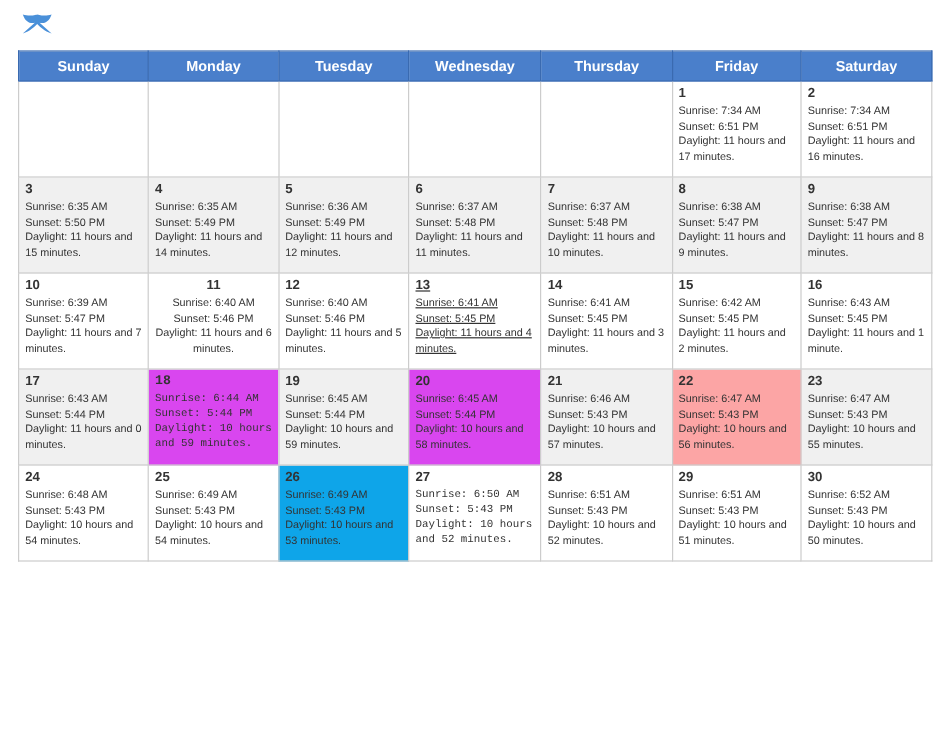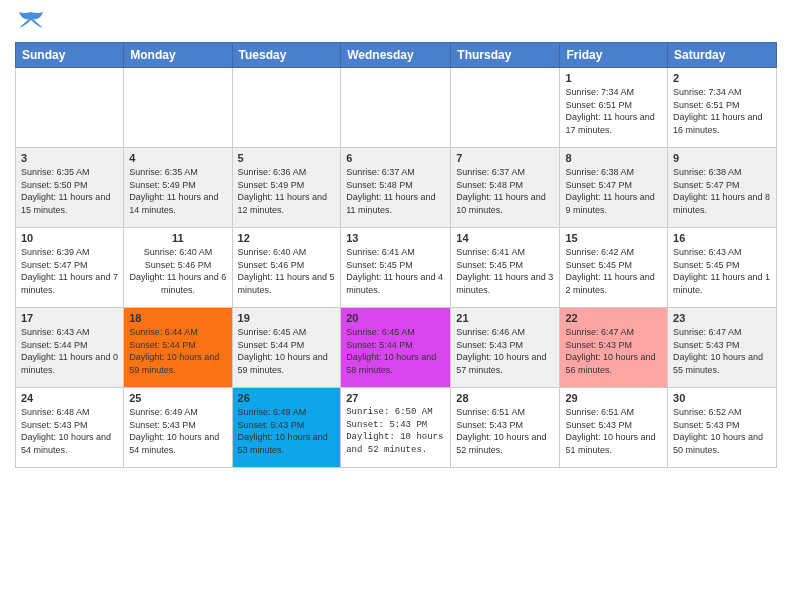--- a/index.html
+++ b/index.html
@@ -13,21 +13,21 @@
     
     .title-section { text-align: right; }
     .month-title { font-size: 32px; color: #333; font-weight: 300; }
     .location { font-size: 14px; color: #555; }
     
     .calendar { width: 100%; border-collapse: collapse; }
     
     .calendar th {
       background-color: #4a7fcb;
       color: white;
-      text-align: left;
+      text-align: center;
       padding: 5px 6px;
       font-size: 12px;
       font-weight: bold;
       border: 1px solid #3a6ab0;
       margin-left: 44px;
     }
     
     .calendar td {
       border: 1px solid #ccc;
       vertical-align: top;
@@ -157,21 +157,21 @@
             <div class="day-info" style="white-space: pre-line;">Sunrise: 6:40 AM
 Sunset: 5:46 PM
 Daylight: 11 hours and 6 minutes.</div>
           </td>
           <td style="background: rgb(255, 255, 255); margin-top: 44px;">
             <span class="day-num">12</span>
             <div class="day-info" style="white-space: pre-line;">Sunrise: 6:40 AM
 Sunset: 5:46 PM
 Daylight: 11 hours and 5 minutes.</div>
           </td>
-          <td style="background: rgb(255, 255, 255);">
+          <td style="background: rgb(255, 255, 255); text-decoration: underline;">
             <span class="day-num">13</span>
             <div class="day-info" style="white-space: pre-line;">Sunrise: 6:41 AM
 Sunset: 5:45 PM
 Daylight: 11 hours and 4 minutes.</div>
           </td>
           <td style="background: rgb(255, 255, 255);">
             <span class="day-num">14</span>
             <div class="day-info" style="white-space: pre-line;">Sunrise: 6:41 AM
 Sunset: 5:45 PM
 Daylight: 11 hours and 3 minutes.</div>
@@ -189,21 +189,21 @@
 Daylight: 11 hours and 1 minute.</div>
           </td>
         </tr>
         <tr>
           <td style="background: rgb(240, 240, 240);">
             <span class="day-num">17</span>
             <div class="day-info" style="white-space: pre-line;">Sunrise: 6:43 AM
 Sunset: 5:44 PM
 Daylight: 11 hours and 0 minutes.</div>
           </td>
-          <td style="background: #f97316;">
+          <td style="background: #d946ef; font-family: Liberation Mono, monospace;">
             <span class="day-num">18</span>
             <div class="day-info" style="white-space: pre-line;">Sunrise: 6:44 AM
 Sunset: 5:44 PM
 Daylight: 10 hours and 59 minutes.</div>
           </td>
           <td style="background: rgb(240, 240, 240);">
             <span class="day-num">19</span>
             <div class="day-info" style="white-space: pre-line;">Sunrise: 6:45 AM
 Sunset: 5:44 PM
 Daylight: 10 hours and 59 minutes.</div>

